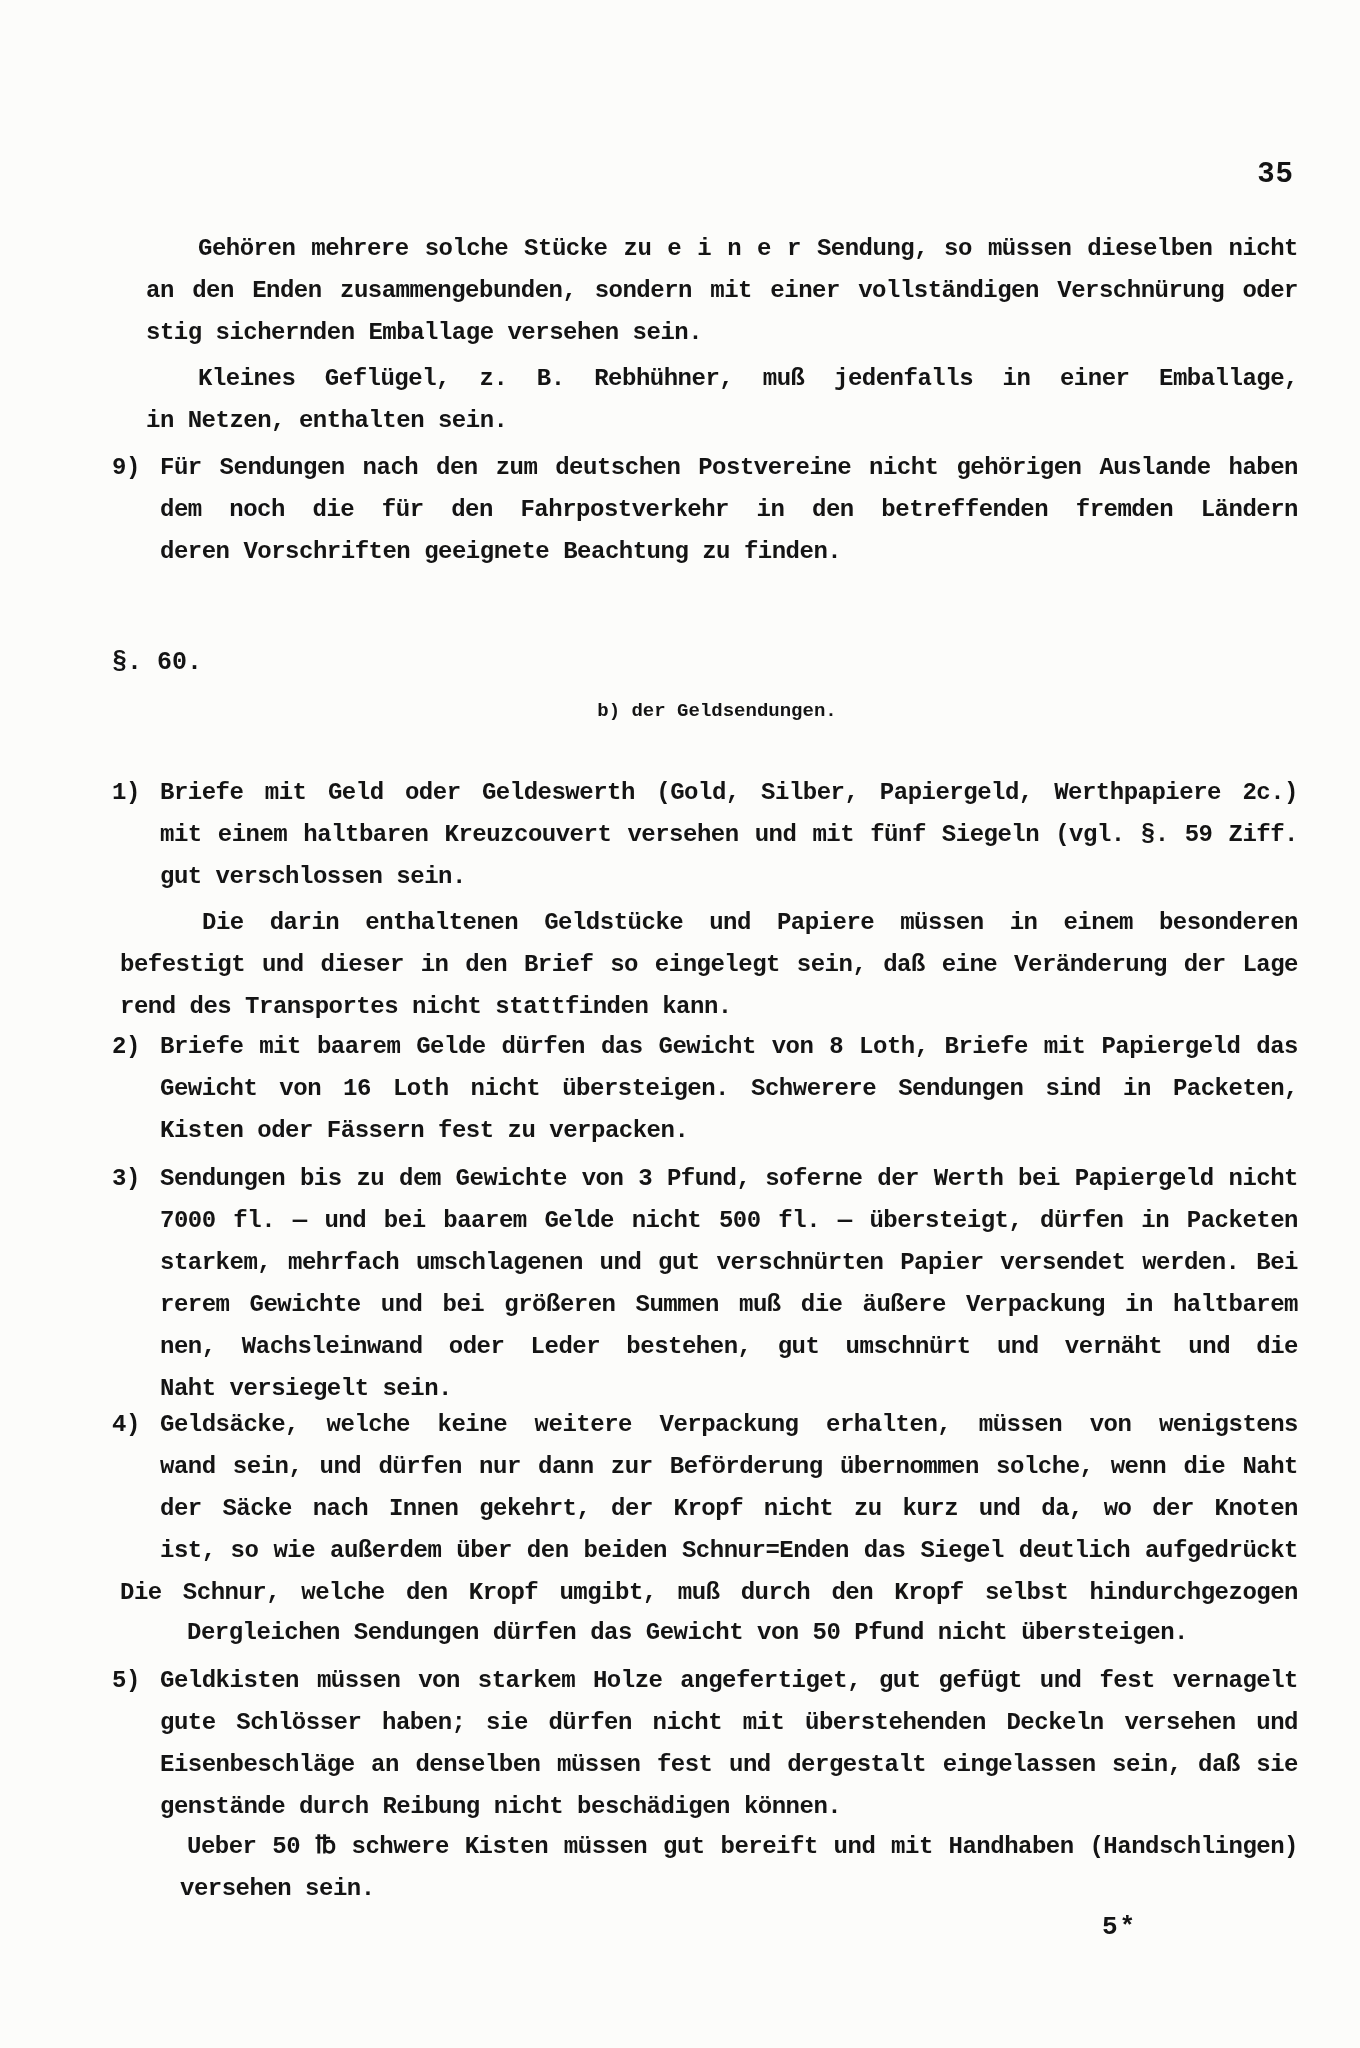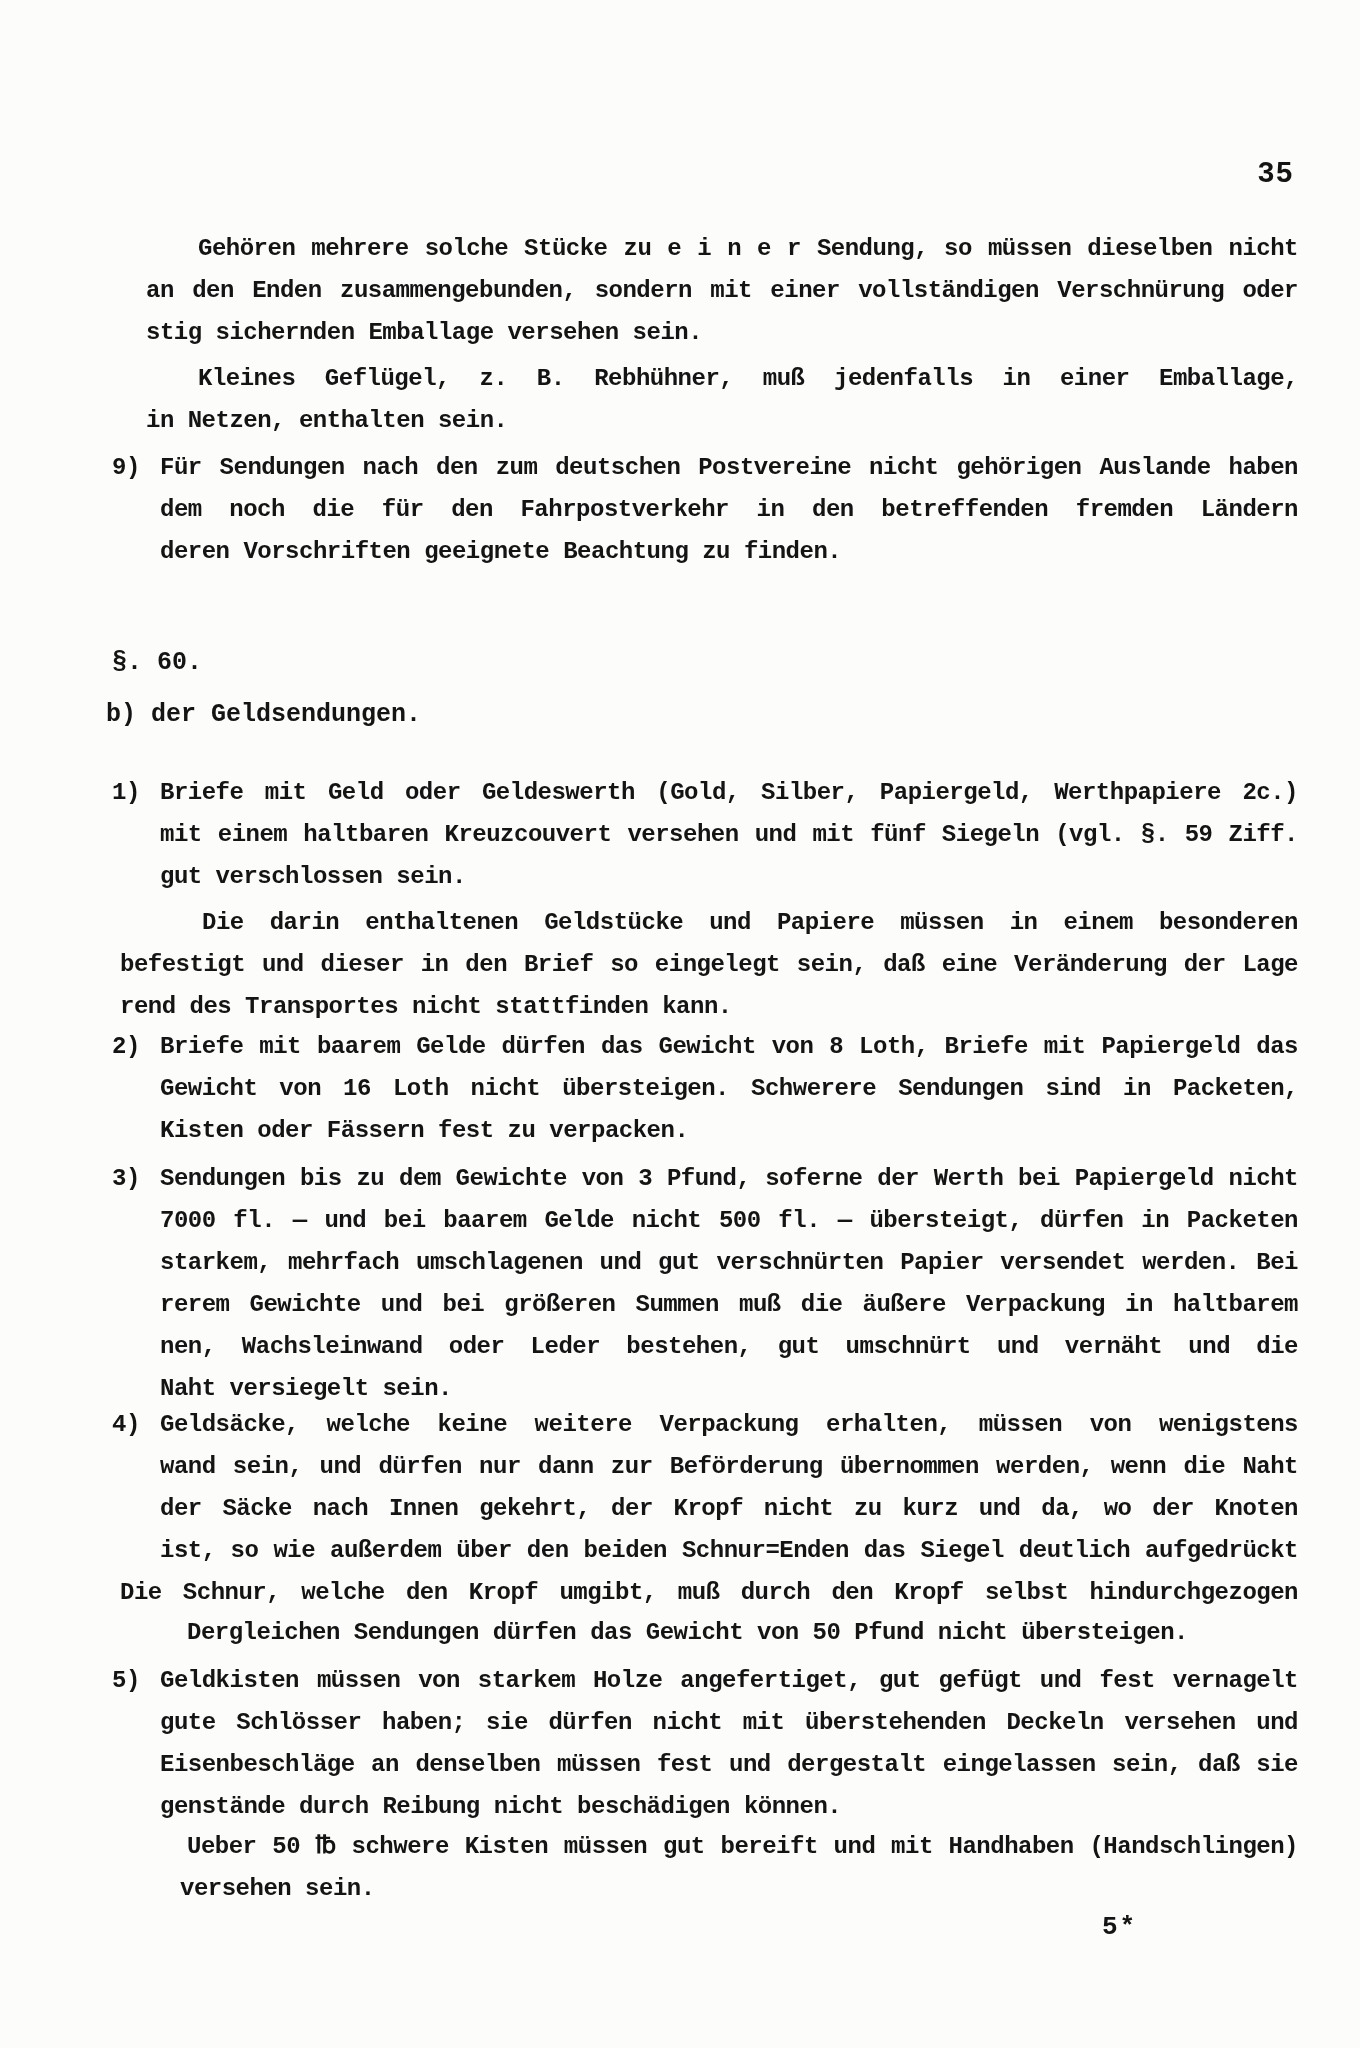--- a/index.html
+++ b/index.html
@@ -46,22 +46,22 @@
   .subpara-a { left:120px; width:1178px; }
   .subpara-a .line.first { text-indent:82px; }
   .subpara-b { left:187px; }
   .subpara-c { left:180px; width:1118px; }
   .subpara-c .line.first { text-indent:7px; }
   .heading {
     position:absolute; left:112px; width:1186px;
     font-size:25px;
   }
   .subheading {
-    position:absolute; left:106px; width:1186px;
-    text-align:left; font-size:25px;
+    position:absolute; left:124px; width:1186px;
+    text-align:center; font-size:19px;
   }
   .signature {
     position:absolute; left:1102px; top:1912px;
     font-size:26px; letter-spacing:2px;
   }
 </style>
 </head>
 <body>
 
 <div class="sheet">
@@ -115,21 +115,21 @@
     <div class="line">7000 fl. — und bei baarem Gelde nicht 500 fl. — übersteigt, dürfen in Packeten von</div>
     <div class="line">starkem, mehrfach umschlagenen und gut verschnürten Papier versendet werden. Bei schwe=</div>
     <div class="line">rerem Gewichte und bei größeren Summen muß die äußere Verpackung in haltbarem Lei=</div>
     <div class="line">nen, Wachsleinwand oder Leder bestehen, gut umschnürt und vernäht und die auswendige</div>
     <div class="line end">Naht versiegelt sein.</div>
   </div>
 
   <div class="block item" style="top:1404px">
     <span class="num">4)</span>
     <div class="line">Geldsäcke, welche keine weitere Verpackung erhalten, müssen von wenigstens doppelter Lein=</div>
-    <div class="line">wand sein, und dürfen nur dann zur Beförderung übernommen werden, wenn die Naht</div>
+    <div class="line">wand sein, und dürfen nur dann zur Beförderung übernommen solche, wenn die Naht</div>
     <div class="line">der Säcke nach Innen gekehrt, der Kropf nicht zu kurz und da, wo der Knoten geschürzt</div>
     <div class="line">ist, so wie außerdem über den beiden Schnur=Enden das Siegel deutlich aufgedrückt ist.</div>
     <div class="line end outdent">Die Schnur, welche den Kropf umgibt, muß durch den Kropf selbst hindurchgezogen werden.</div>
   </div>
 
   <div class="block subpara-b" style="top:1612px">
     <div class="line end">Dergleichen Sendungen dürfen das Gewicht von 50 Pfund nicht übersteigen.</div>
   </div>
 
   <div class="block item" style="top:1660px">

